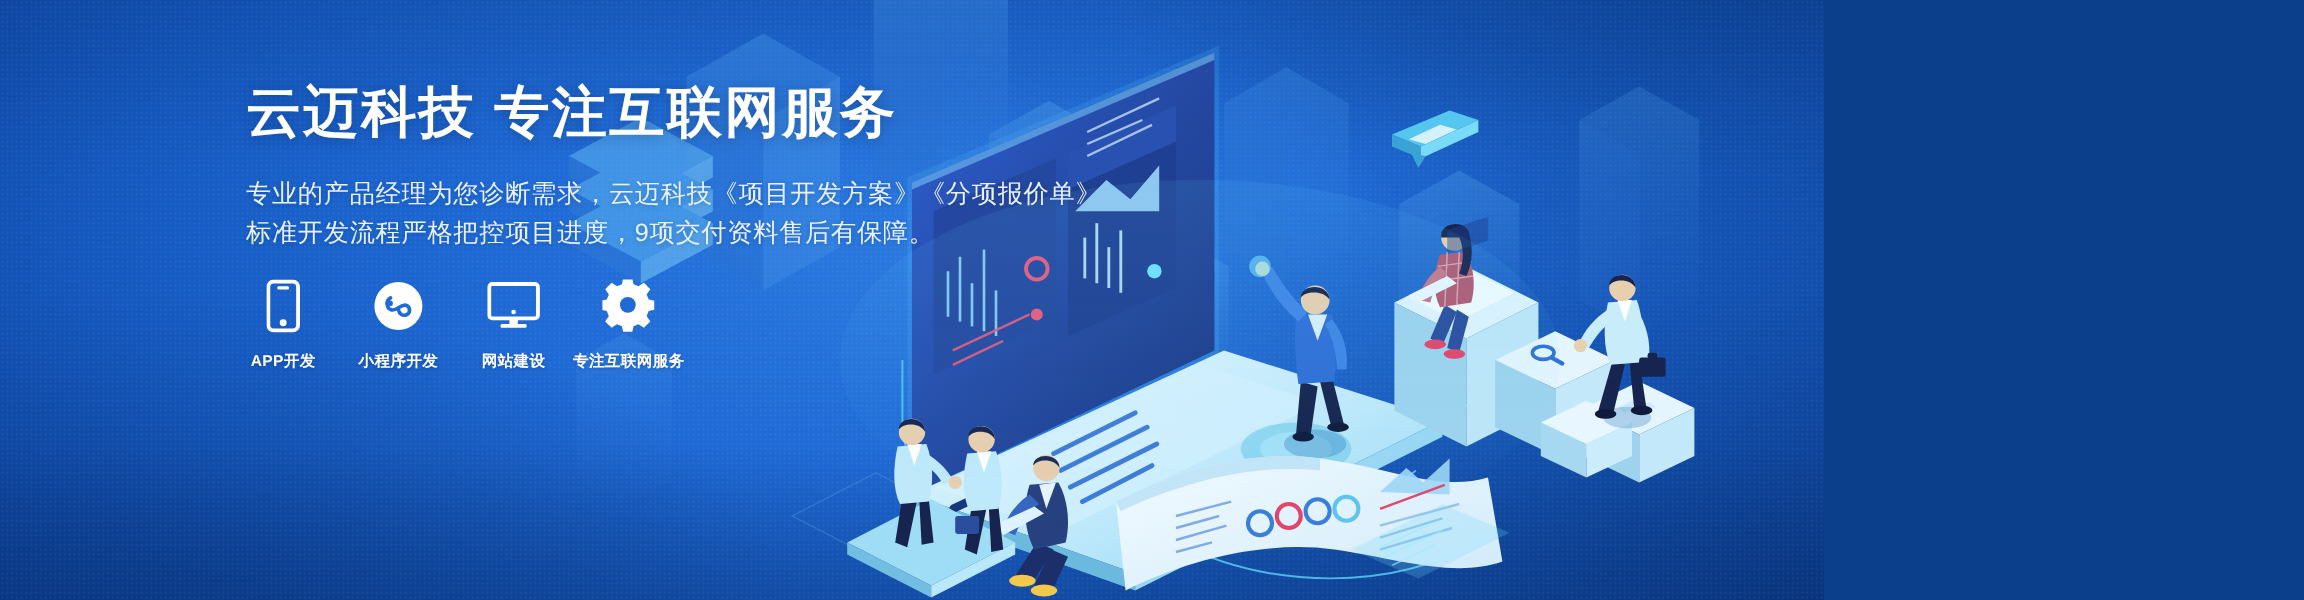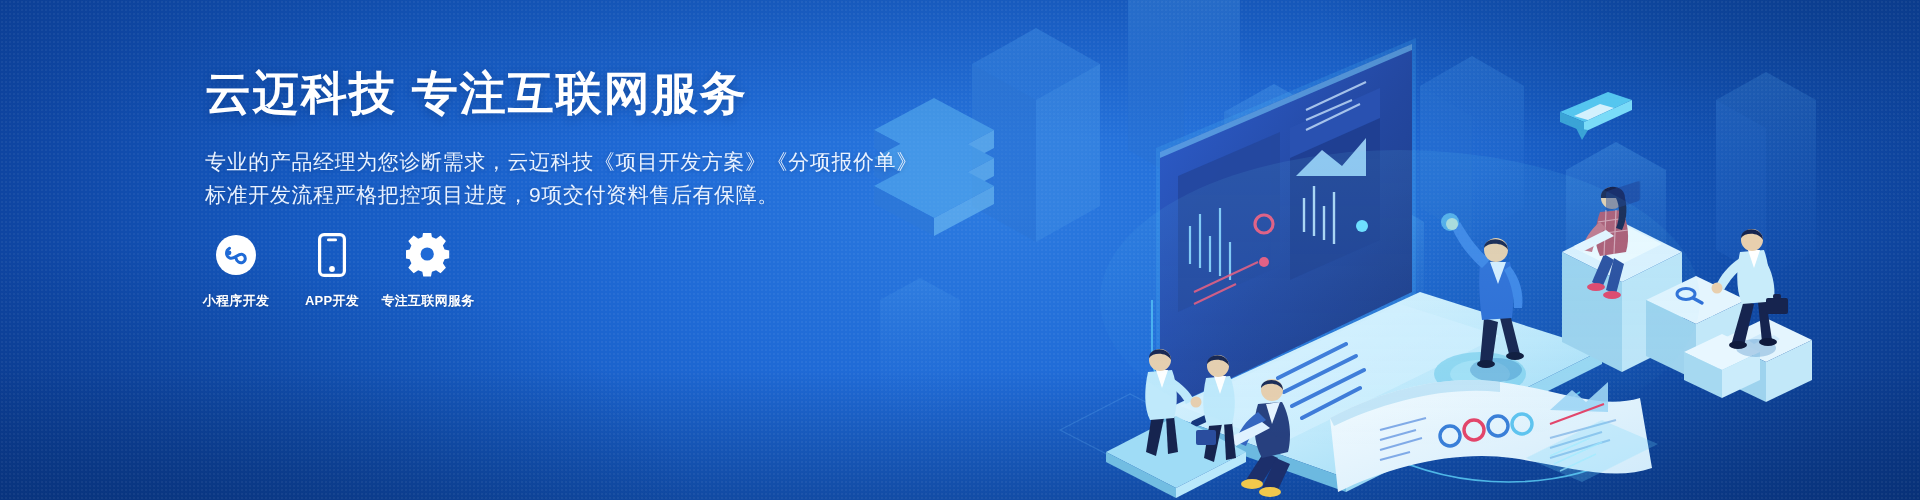--- a/index.html
+++ b/index.html
@@ -6,21 +6,21 @@
   * { margin:0; padding:0; box-sizing:border-box; }
   html,body { background:#0b3f8c; }
   body {
     font-family:"Liberation Sans","DejaVu Sans",sans-serif;
     -webkit-font-smoothing:antialiased;
   }
 
   
   #banner {
     position:relative;
-    width:1920px;
+    width:1520px;
     height:500px;
     overflow:hidden;
     background:
       radial-gradient(1200px 620px at 52% 42%, #2b7ae0 0%, #1f6ad6 30%, #1559c0 58%, #0f47a5 80%, #0b3a8e 100%);
   }
   
   #bg-vignette{
     position:absolute; inset:0;
     background:
       radial-gradient(900px 500px at 8% 110%, rgba(7,48,116,.55), rgba(7,48,116,0) 62%),
@@ -487,41 +487,52 @@
     <div id="subtitle">
       <p class="sub-line">专业的产品经理为您诊断需求，云迈科技《项目开发方案》《分项报价单》</p>
       <p class="sub-line">标准开发流程严格把控项目进度，9项交付资料售后有保障。</p>
     </div>
   </div>
 
   <div id="services">
 
     <div class="service">
       <div class="service-icon">
+        <svg width="28" height="44" viewBox="0 0 28 44" xmlns="http://www.w3.org/2000/svg">
+          <rect x="1.6" y="1.6" width="24.8" height="40.8" rx="4.5" fill="none" stroke="#ffffff" stroke-width="3.2"></rect>
+          <rect x="9" y="5.6" width="10" height="2.6" rx="1.3" fill="#ffffff"></rect>
+          <circle cx="14" cy="36" r="2.9" fill="#ffffff"></circle>
+        </svg>
+      </div>
+      <span class="service-label">APP开发</span>
+    </div>
+
+    <div class="service">
+      <div class="service-icon">
         <svg width="42" height="42" viewBox="0 0 42 42" xmlns="http://www.w3.org/2000/svg">
           <circle cx="21" cy="21" r="20" fill="#ffffff"></circle>
           <path d="M14.5 14.2 C 10.4 16.4 10.6 22.4 14.9 24.1 C 19.3 25.9 23.2 19.0 27.4 20.4 C 31.0 21.6 31.3 26.8 27.8 28.3 C 24.8 29.6 21.6 27.6 21.1 24.4" fill="none" stroke="#1f6ad6" stroke-width="3" stroke-linecap="round"></path>
           <circle cx="14.0" cy="18.8" r="2.4" fill="#1f6ad6"></circle>
         </svg>
       </div>
       <span class="service-label">小程序开发</span>
     </div>
 
+
     <div class="service">
       <div class="service-icon">
-        <svg width="28" height="44" viewBox="0 0 28 44" xmlns="http://www.w3.org/2000/svg">
-          <rect x="1.6" y="1.6" width="24.8" height="40.8" rx="4.5" fill="none" stroke="#ffffff" stroke-width="3.2"></rect>
-          <rect x="9" y="5.6" width="10" height="2.6" rx="1.3" fill="#ffffff"></rect>
-          <circle cx="14" cy="36" r="2.9" fill="#ffffff"></circle>
+        <svg width="44" height="40" viewBox="0 0 44 40" xmlns="http://www.w3.org/2000/svg">
+          <rect x="1.7" y="1.7" width="40.6" height="28.6" rx="2.6" fill="none" stroke="#ffffff" stroke-width="3.2"></rect>
+          <circle cx="22" cy="25" r="1.9" fill="#ffffff"></circle>
+          <rect x="18.5" y="31" width="7" height="5" fill="#ffffff"></rect>
+          <rect x="11" y="35" width="22" height="3.2" rx="1.6" fill="#ffffff"></rect>
         </svg>
       </div>
-      <span class="service-label">APP开发</span>
+      <span class="service-label">网站建设</span>
     </div>
-
-
 
     <div class="service">
       <div class="service-icon">
         <svg width="44" height="44" viewBox="0 0 44 44" xmlns="http://www.w3.org/2000/svg">
           <path d="M18.0 1.6 L26.0 1.6 L27.0 7.2 L31.3 9.0 L36.0 5.8 L41.6 11.4 L38.4 16.1 L40.2 20.4 L45.0 21.4 L45.0 29.4 L40.2 30.4 L38.4 34.7 L41.6 39.4 L36.0 45.0 L31.3 41.8 L27.0 43.6 L26.0 48.4 L18.0 48.4 L17.0 43.6 L12.7 41.8 L8.0 45.0 L2.4 39.4 L5.6 34.7 L3.8 30.4 L-1.0 29.4 L-1.0 21.4 L3.8 20.4 L5.6 16.1 L2.4 11.4 L8.0 5.8 L12.7 9.0 L17.0 7.2 Z" transform="translate(0,-3) scale(0.96)" fill="#ffffff"></path>
           <circle cx="21.2" cy="21" r="6.6" fill="#1f6ad6"></circle>
         </svg>
       </div>
       <span class="service-label">专注互联网服务</span>
     </div>

